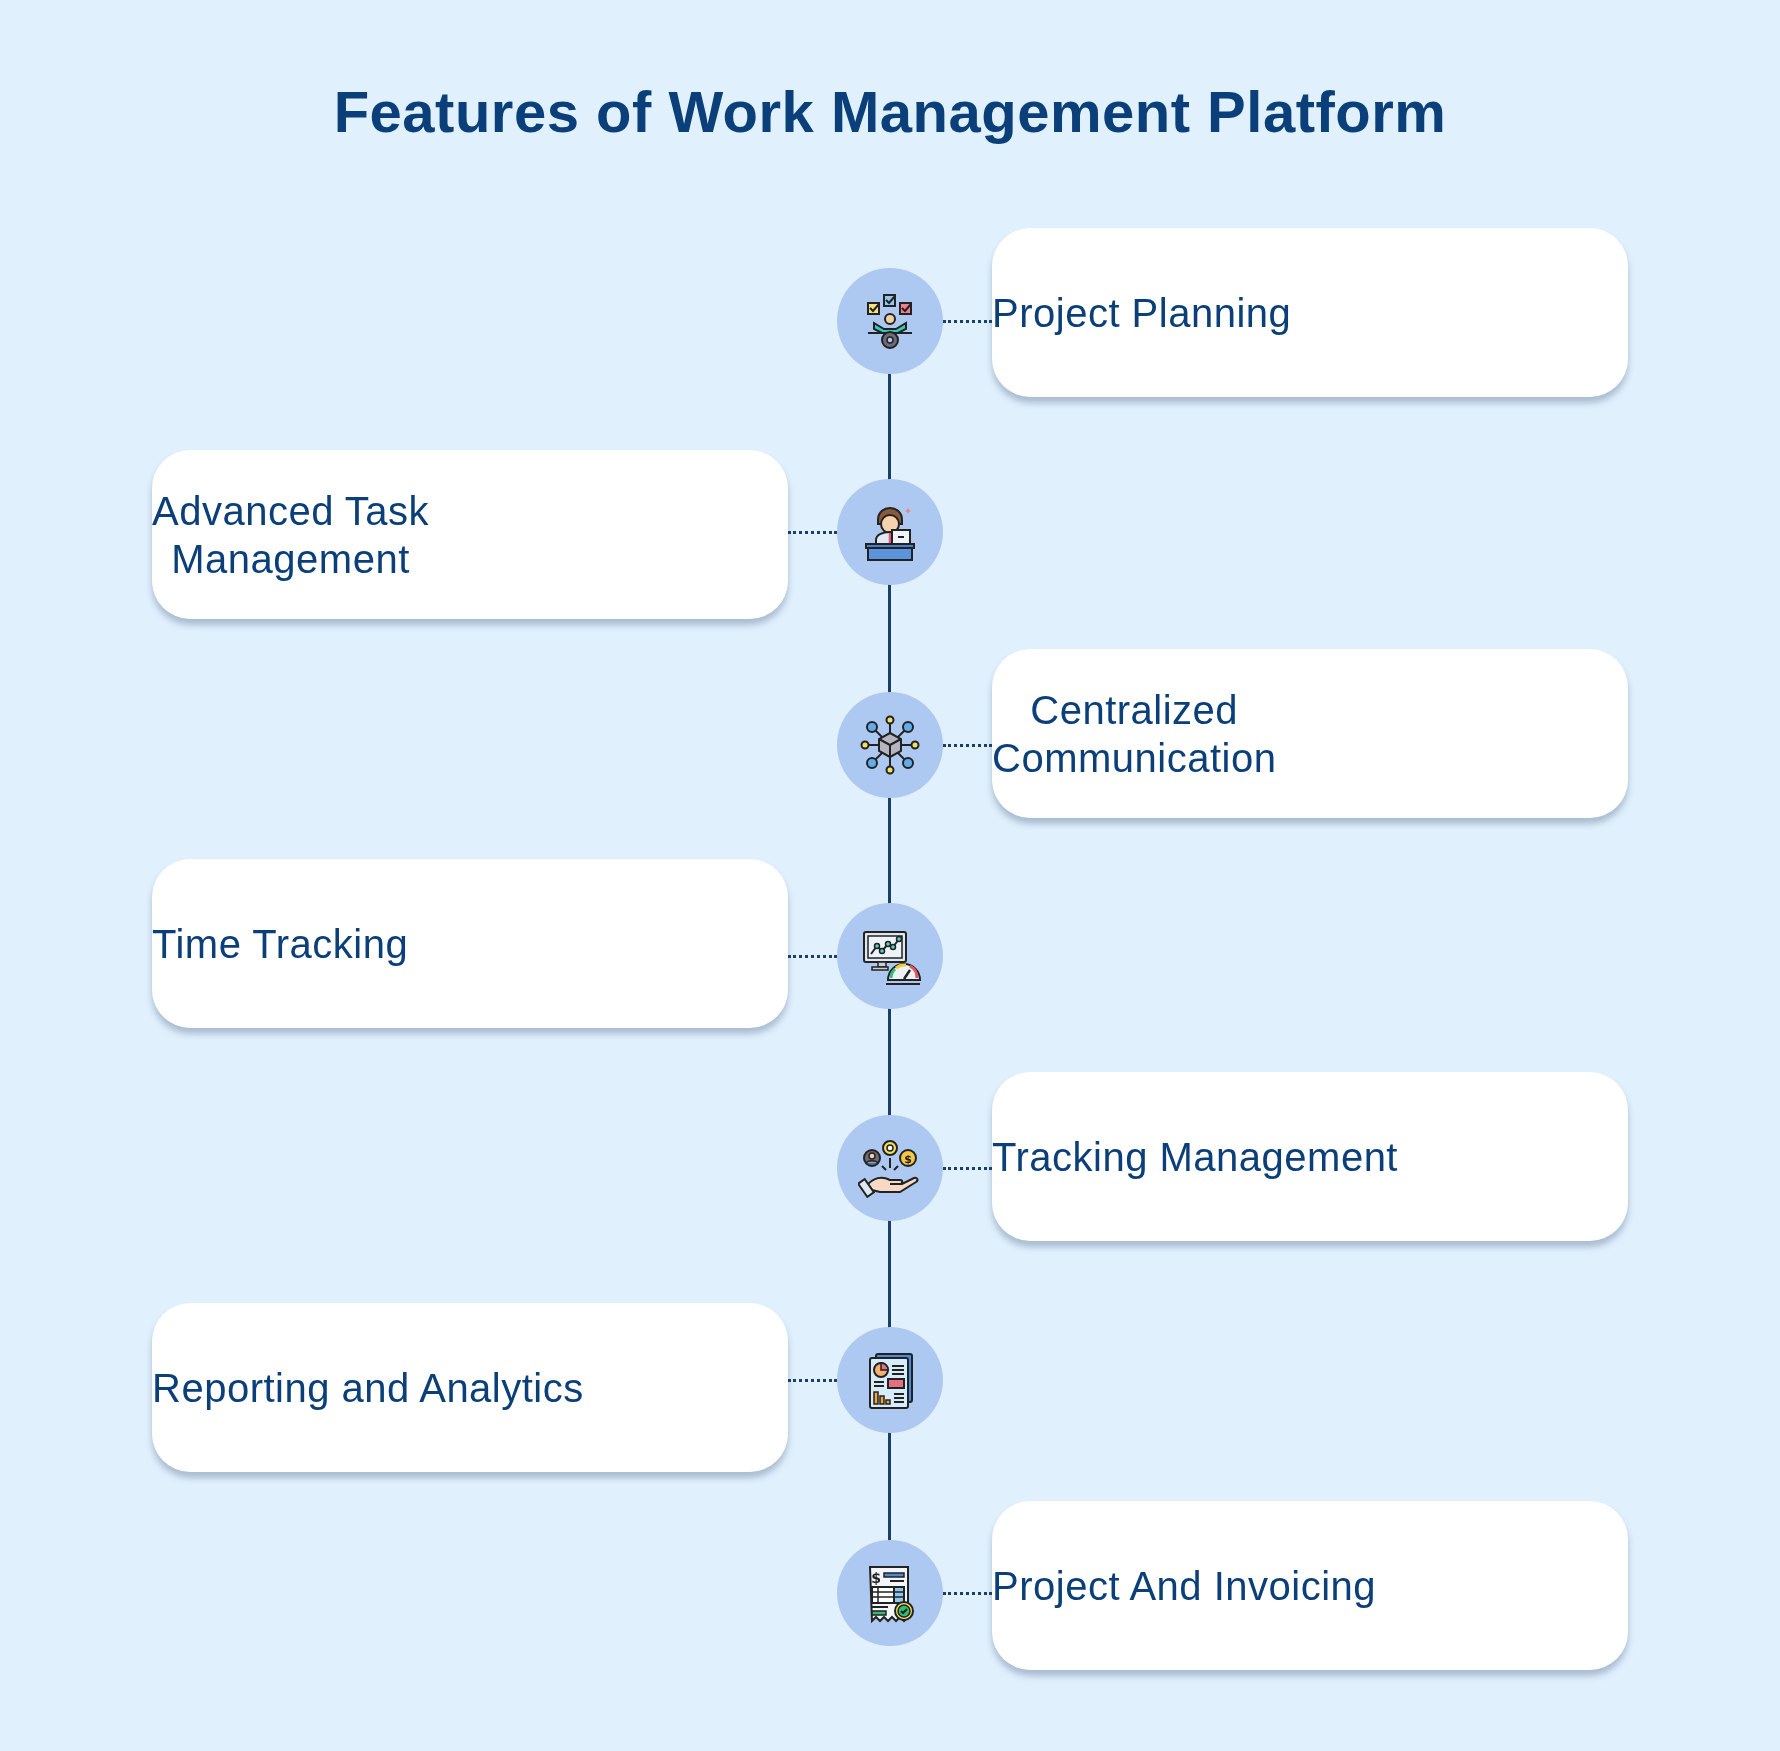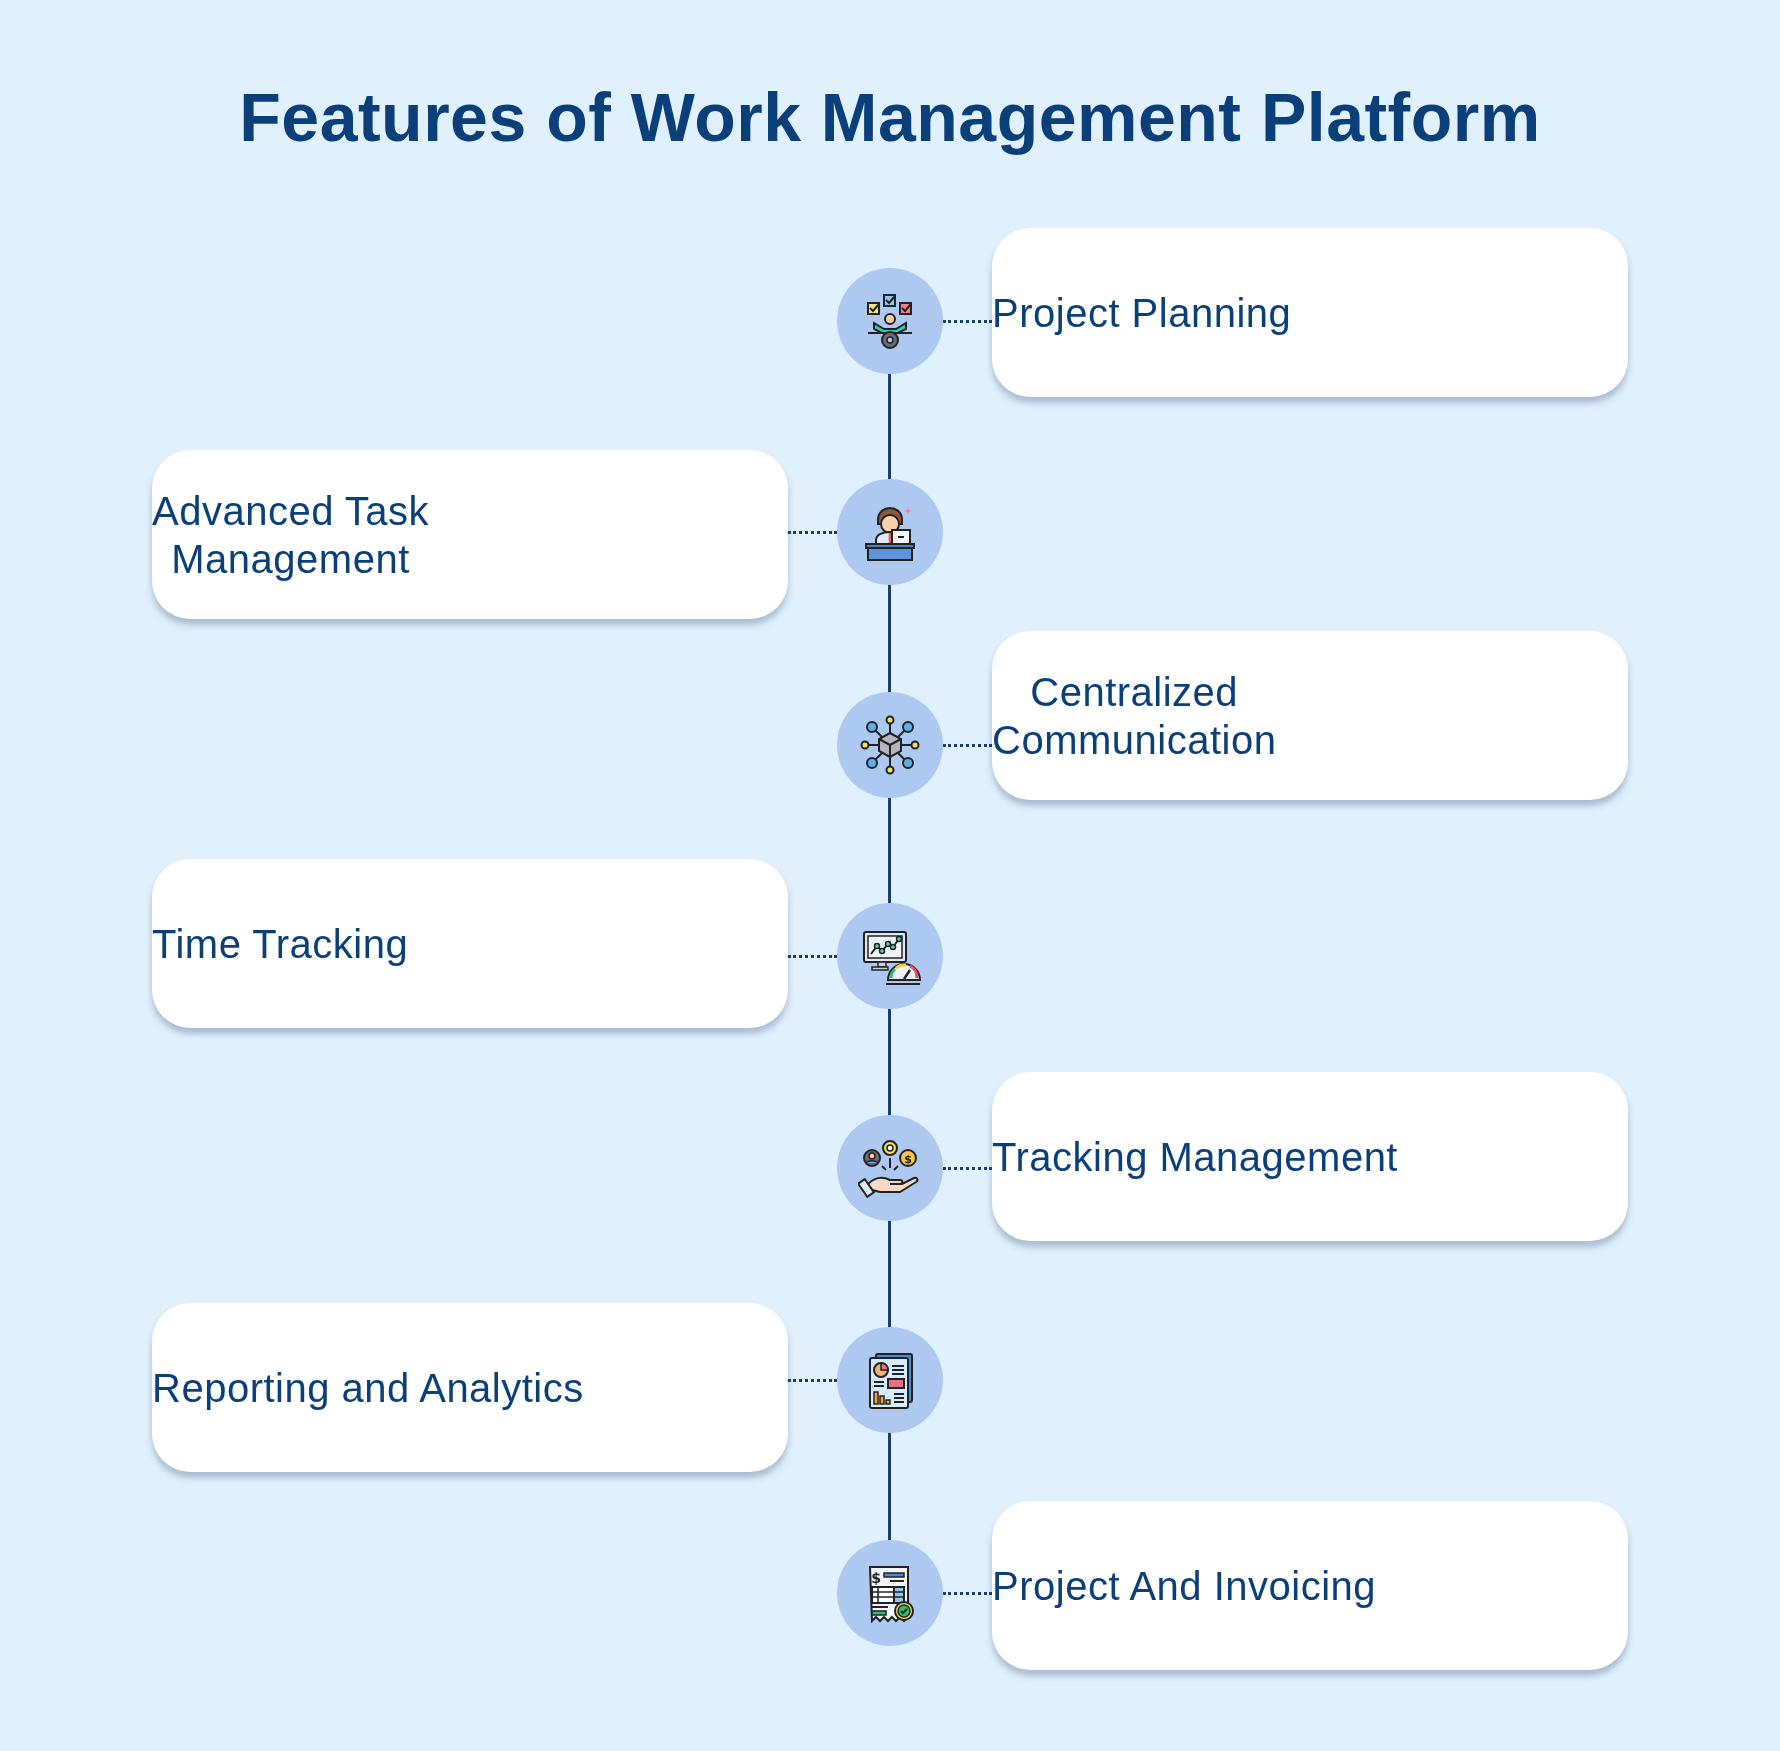--- a/index.html
+++ b/index.html
@@ -5,21 +5,21 @@
   html, body { margin: 0; padding: 0; }
   body {
     width: 1780px; height: 1751px;
     background: #e0f0fd;
     position: relative; overflow: hidden;
     font-family: "Liberation Sans", "DejaVu Sans", sans-serif;
   }
   .title {
     position: absolute; left: 0; right: 0; top: 78px;
     text-align: center;
-    font-size: 68px; font-weight: 700;
+    font-size: 58px; font-weight: 700;
     color: #0b3f7a; letter-spacing: 0.5px;
   }
   .spine {
     position: absolute; left: 888px; width: 3px;
     top: 321px; height: 1272px;
     background: #1b3f6b;
   }
   .node {
     position: absolute; width: 106px; height: 106px;
     border-radius: 50%;
@@ -107,21 +107,21 @@
     </g>
     <g fill="#62acec" stroke="#222" stroke-width="2">
       <circle cx="14" cy="14" r="5"></circle>
         <circle cx="50" cy="14" r="5"></circle>
       <circle cx="14" cy="50" r="5"></circle>
         <circle cx="50" cy="50" r="5"></circle>
     </g>
   </svg>
 </div>
 <div class="dots" style="left:943px;top:744px;width:49px;"></div>
-<div class="card" style="left:992px;top:631px;">
+<div class="card" style="left:992px;top:649px;">
   <span class="card-label">Centralized
 Communication</span>
 </div>
 
 <div class="card" style="left:152px;top:859px;">
   <span class="card-label">Time Tracking</span>
 </div>
 <div class="dots" style="left:788px;top:955px;width:49px;"></div>
 <div class="node" style="left:837px;top:903px;">
   <svg viewBox="0 0 64 64">

